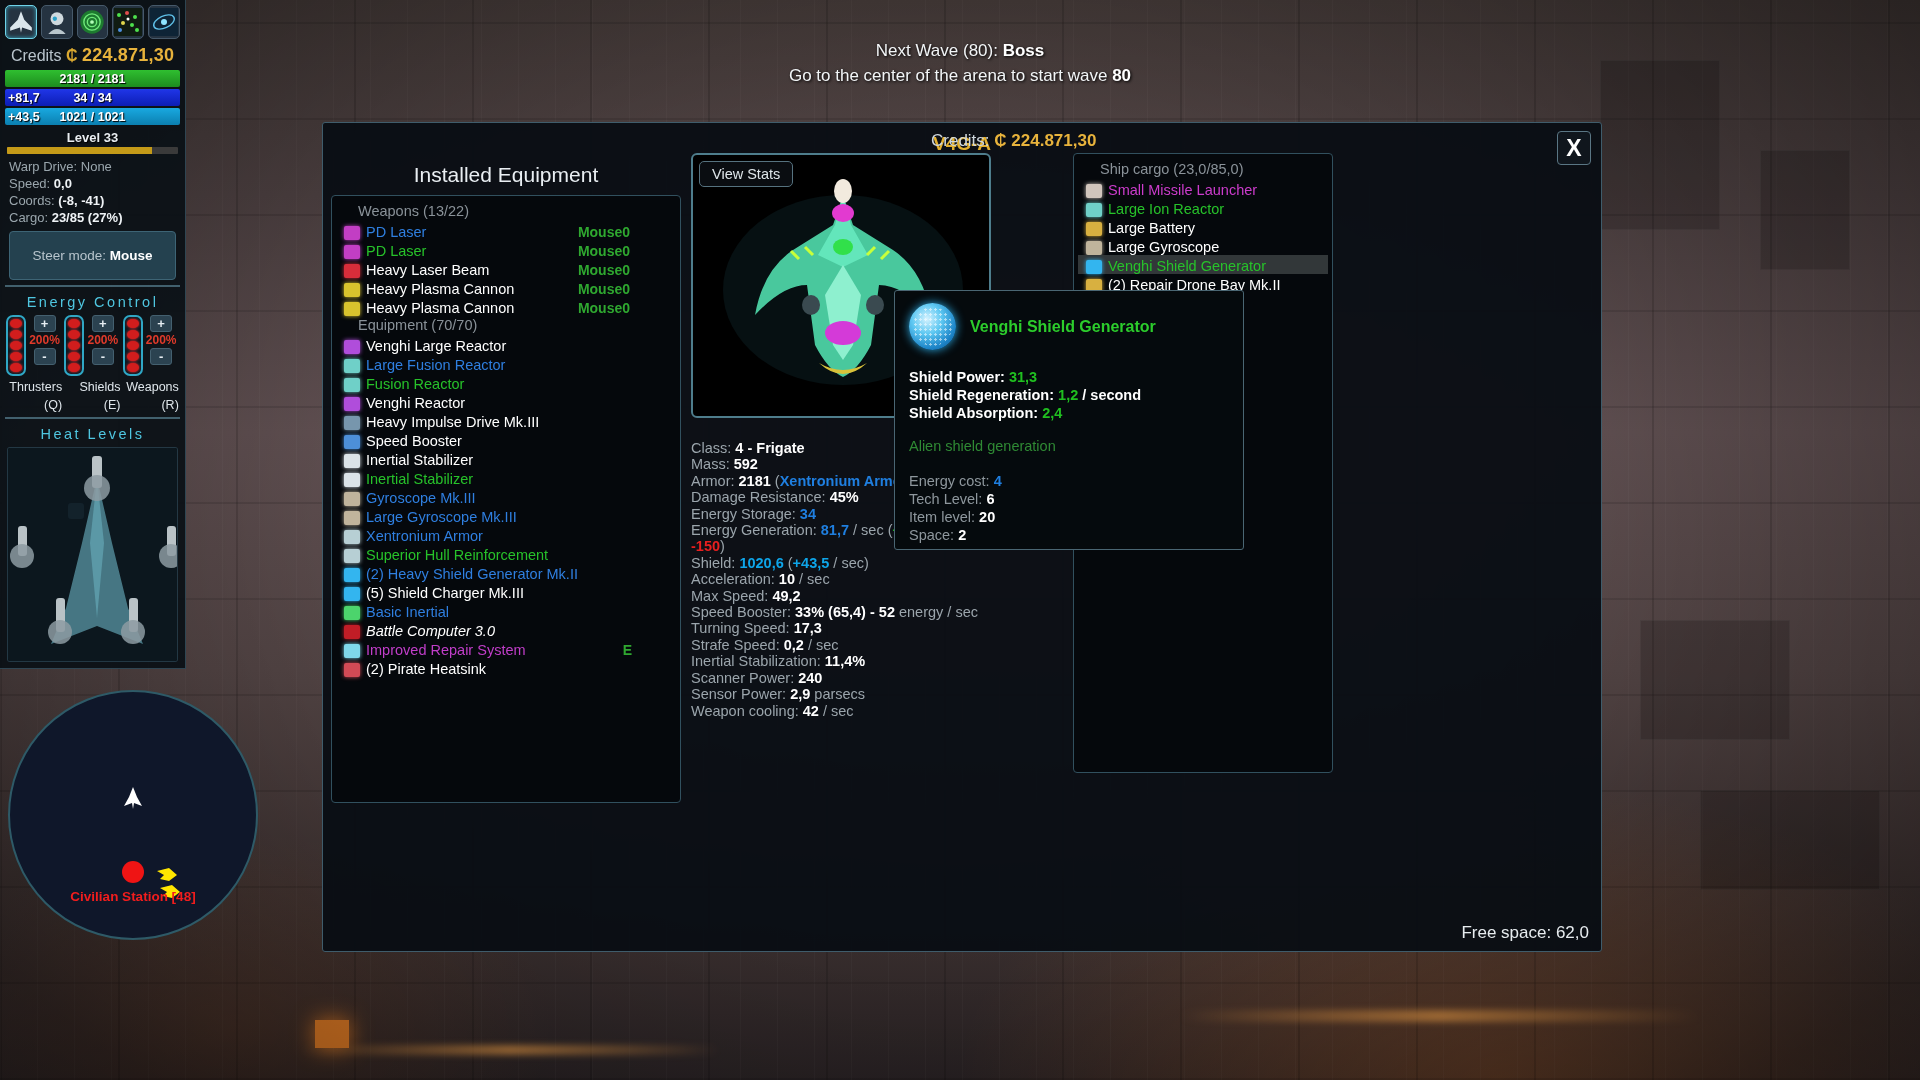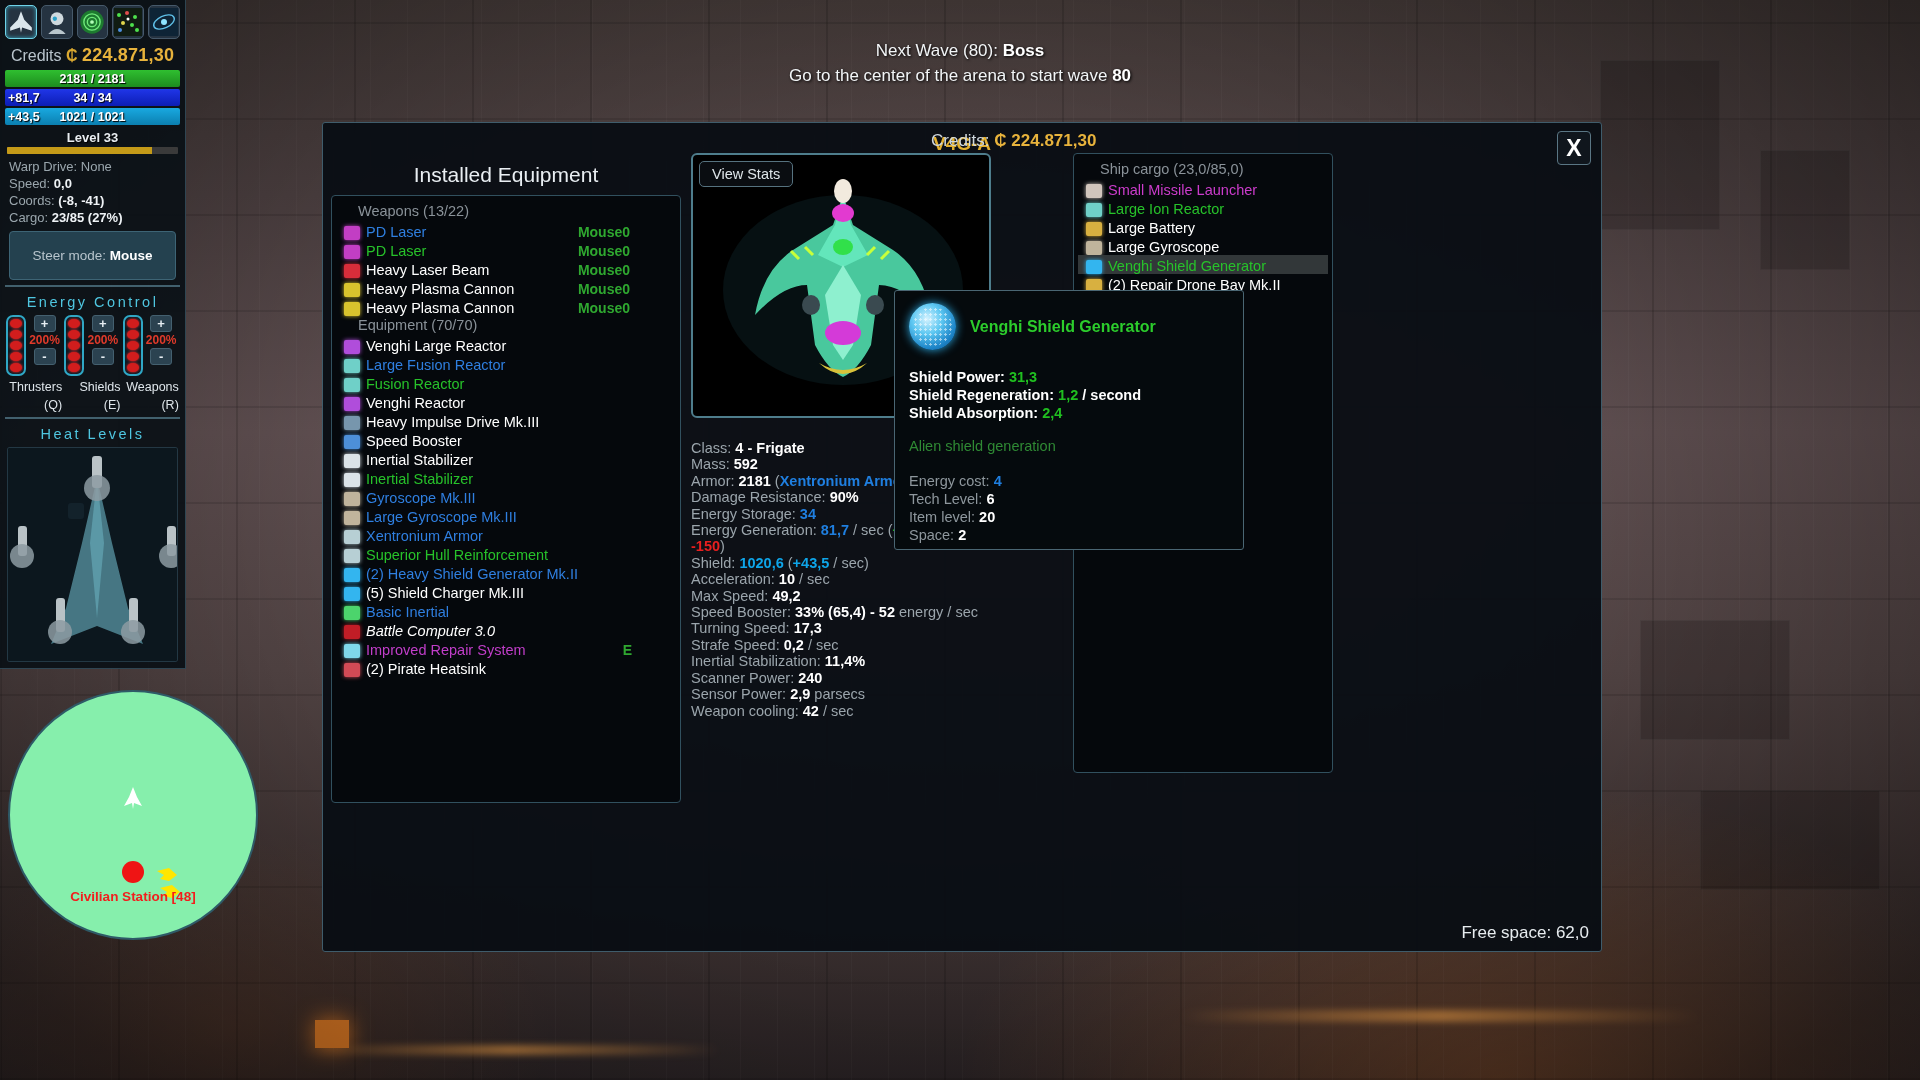--- a/index.html
+++ b/index.html
@@ -79,21 +79,21 @@
   .pm { width:22px; height:17px; background:#2b4250; border:1px solid #44606f; border-radius:3px;
         color:#e6edf2; font-size:13px; line-height:15px; text-align:center; font-weight:bold;}
   .pct { font-size:12px; color:#e03a2a; font-weight:bold; }
   .elabel { text-align:right; font-size:12.5px; color:#dfe6eb; margin-top:4px; line-height:14px;}
 
   #heatwrap { position:relative; height:215px; margin:2px 4px 0; background:rgba(6,12,16,0.75);
               border:1px solid rgba(70,110,130,0.45); border-radius:3px; overflow:hidden; }
 
   #minimap {
     position:absolute; left:8px; top:690px; width:250px; height:250px; border-radius:50%;
-    background:#86efac; border:2px solid #2e5a67; overflow:hidden;
+    background:#0f172a; border:2px solid #2e5a67; overflow:hidden;
   }
   .mm-ship { position:absolute; left:50%; top:44%; transform:translate(-50%,-50%); }
   .mm-station { position:absolute; left:50%; top:73%; transform:translate(-50%,-50%);
                 width:22px;height:22px;border-radius:50%;background:#ef1414; }
   .mm-label { position:absolute; left:50%; top:80%; transform:translateX(-50%);
               color:#f21d1d; font-size:13.5px; font-weight:bold; white-space:nowrap; }
   .mm-enemy { position:absolute; color:#ffe600; font-size:16px; }
 
   
   #wave { position:absolute; left:0; right:0; top:38px; text-align:center; color:#f2f5f7;
@@ -499,21 +499,21 @@
         <ellipse cx="182" cy="150" rx="9" ry="10" fill="#3a4a50"></ellipse>
         <path d="M126 208 Q150 222 174 208 Q150 230 126 208 Z" fill="#d8c23a"></path>
         <path d="M98 96 L106 104 M112 92 L120 100" stroke="#c8ff3a" stroke-width="3"></path>
         <path d="M196 96 L188 104 M182 92 L174 100" stroke="#c8ff3a" stroke-width="3"></path>
       </svg>
     </div>
     <div id="stats">
         <div>Class: <b>4 - Frigate</b></div>
         <div>Mass: <b>592</b></div>
         <div>Armor: <b>2181</b> (<span class="cblue">Xentronium Armor</span>)</div>
-        <div>Damage Resistance: <b>90%</b></div>
+        <div>Damage Resistance: <b>45%</b></div>
         <div>Energy Storage: <span class="cblue">34</span></div>
         <div>Energy Generation: <span class="cblue">81,7</span> / sec (<span class="cgreen">+231,7</span> /</div>
         <div><span class="cred">-150</span>)</div>
         <div>Shield: <span class="ccyan">1020,6</span> (<span class="ccyan">+43,5</span> / sec)</div>
         <div>Acceleration: <b>10</b> / sec</div>
         <div>Max Speed: <b>49,2</b></div>
         <div>Speed Booster: <b>33% (65,4) - 52</b> energy / sec</div>
         <div>Turning Speed: <b>17,3</b></div>
         <div>Strafe Speed: <b>0,2</b> / sec</div>
         <div>Inertial Stabilization: <b>11,4%</b></div>

